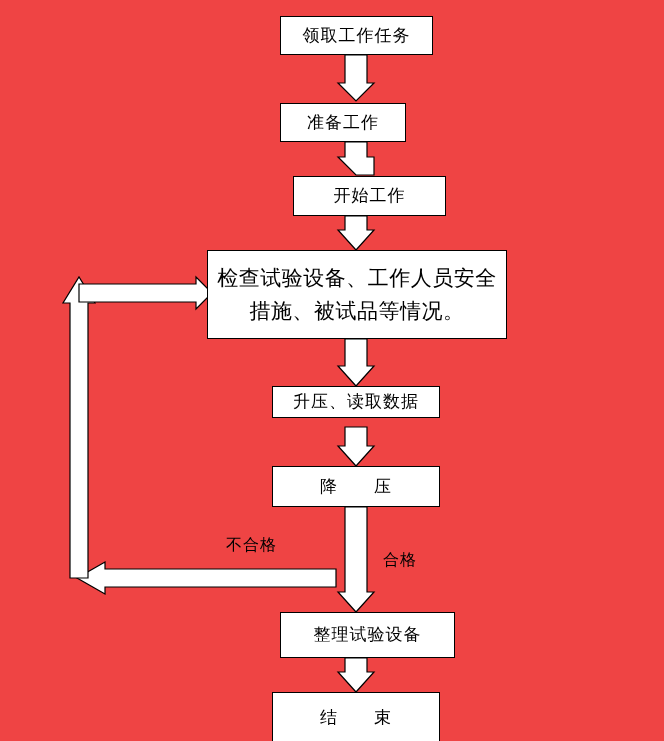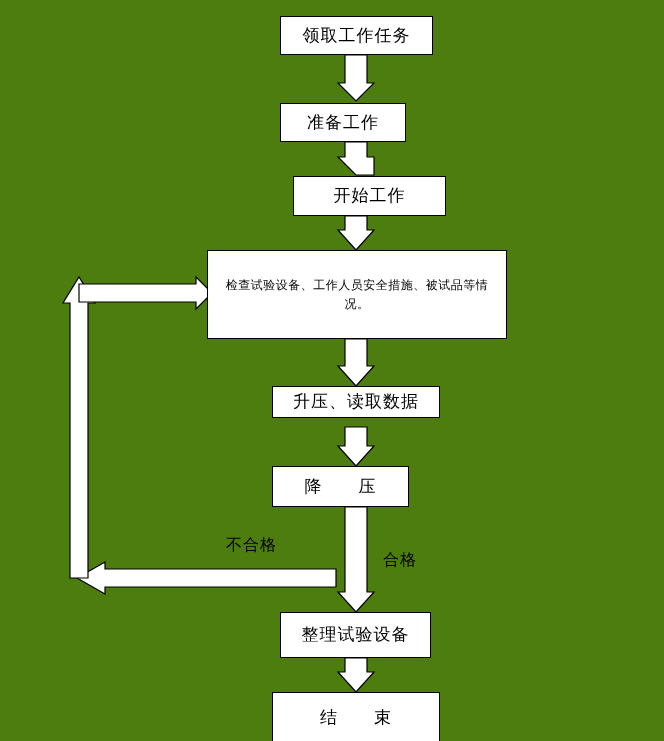--- a/index.html
+++ b/index.html
@@ -4,41 +4,41 @@
 <style>
   html, body {
     margin: 0;
     padding: 0;
     background: #ffffff;
   }
   #canvas {
     position: relative;
     width: 664px;
     height: 741px;
-    background: #4d7c0f;
+    background: #ef4444;
     font-family: "Liberation Serif", "DejaVu Serif", serif;
     overflow: hidden;
   }
   .node {
     position: absolute;
     box-sizing: border-box;
     border: 1px solid #000000;
     background: #ffffff;
     display: flex;
     align-items: center;
     justify-content: center;
     text-align: center;
     color: #000000;
     font-size: 17px;
     line-height: 1.5;
     letter-spacing: 1px;
     padding: 2px 6px;
   }
   .node.multiline {
-    font-size: 12px;
+    font-size: 21px;
     line-height: 1.55;
     letter-spacing: 0.5px;
     text-align: center;
   }
   .label {
     position: absolute;
     color: #000000;
     font-size: 16px;
     letter-spacing: 1px;
     white-space: nowrap;
@@ -97,25 +97,25 @@
   </div>
 
   <div class="node multiline" style="left:207px; top:250px; width:300px; height:89px;">
     <span>检查试验设备、工作人员安全措施、被试品等情况。</span>
   </div>
 
   <div class="node" style="left:272px; top:386px; width:168px; height:32px;">
     <span>升压、读取数据</span>
   </div>
 
-  <div class="node" style="left:272px; top:466px; width:137px; height:41px;">
+  <div class="node" style="left:272px; top:466px; width:168px; height:41px;">
     <span>降　　压</span>
   </div>
 
-  <div class="node" style="left:280px; top:612px; width:151px; height:46px;">
+  <div class="node" style="left:280px; top:612px; width:175px; height:46px;">
     <span>整理试验设备</span>
   </div>
 
   <div class="node" style="left:272px; top:692px; width:168px; height:52px;">
     <span>结　　束</span>
   </div>
 
   <div class="label" style="left:226px; top:535px;">
     <span>不合格</span>
   </div>

